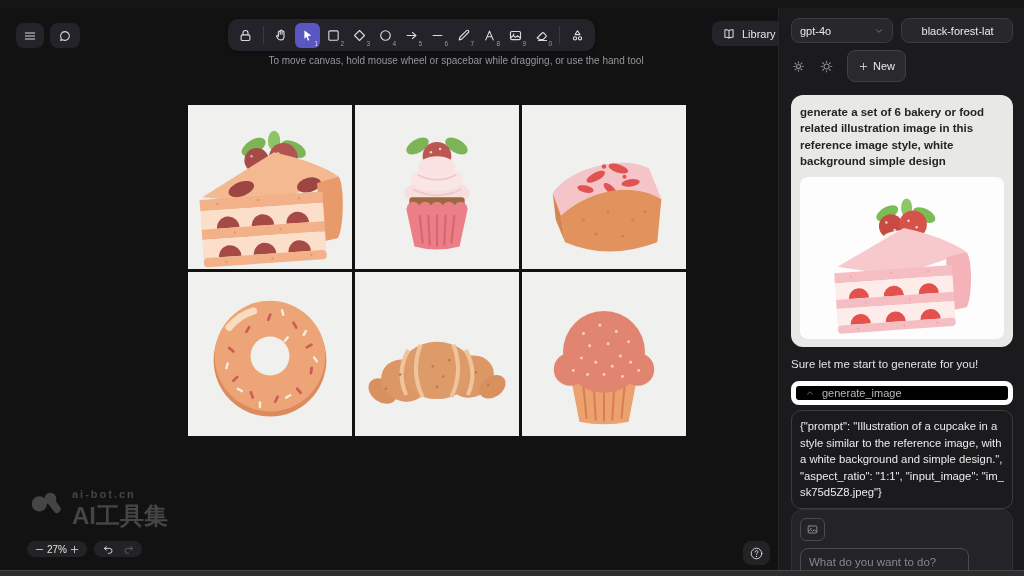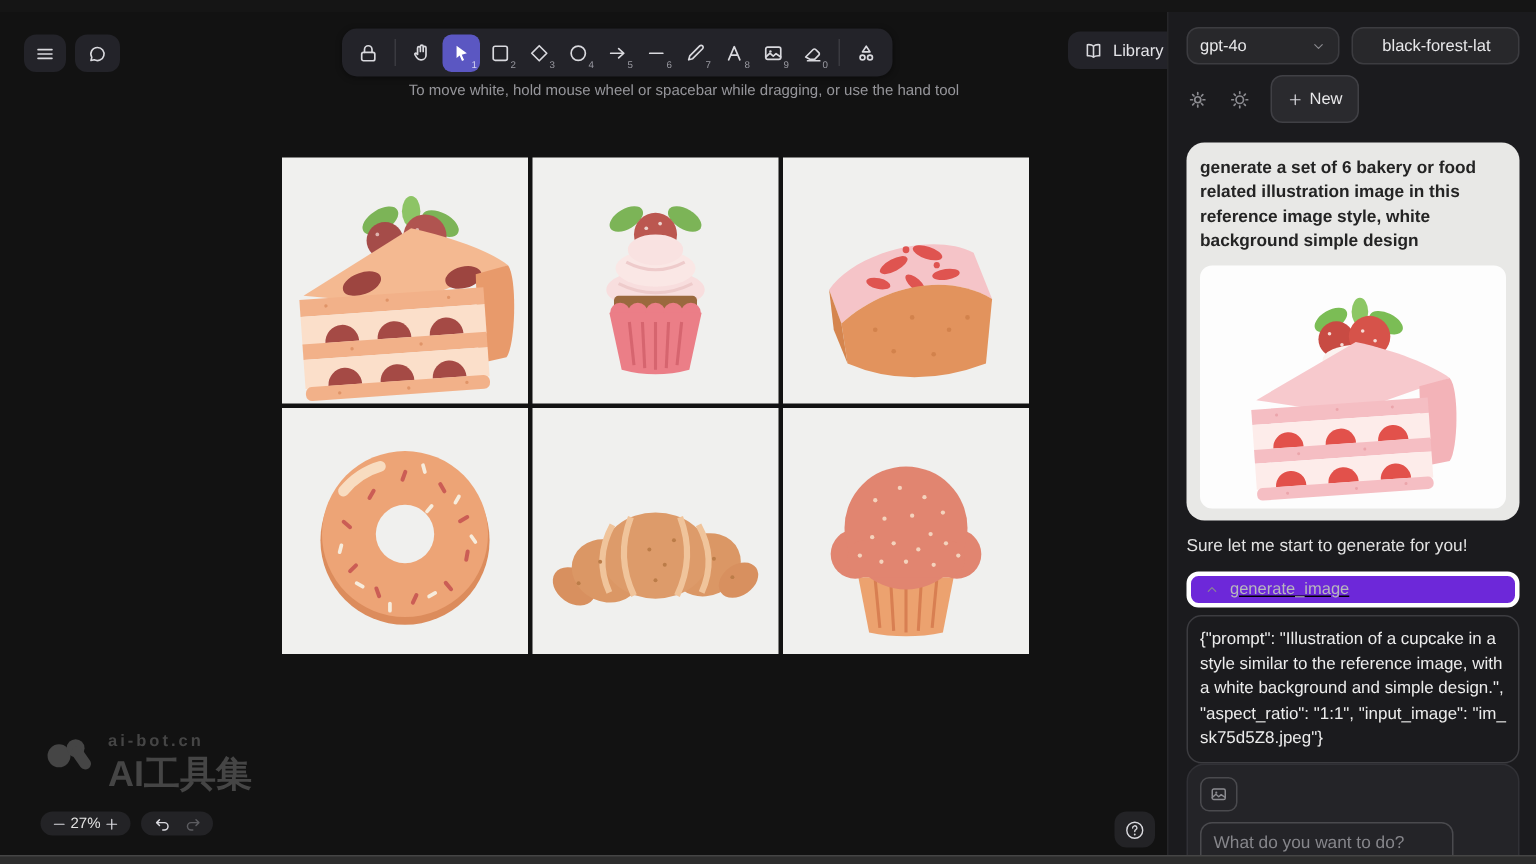--- a/index.html
+++ b/index.html
@@ -72,22 +72,22 @@
   .messages { flex:0 0 auto; }
   .bubble-user { margin-top:13px; background:#e8e8e6; border-radius:12px; padding:9px 9px 8px;font-weight:bold; }
   .bubble-user .msg { font-size:11.5px; line-height:1.42; color:#242424; }
   .ref-card { margin-top:8px; background:#fdfdfd; border-radius:8px; height:162px;
               display:flex; align-items:center; justify-content:center; overflow:hidden; }
   .ref-card svg { width:188px; height:152px; }
 
   .assistant-msg { margin-top:11px; font-size:11.5px; color:#e2e2e2; }
 
   .tool-pill { margin-top:11px; height:24px; display:flex; align-items:center; gap:7px;
-               background:#6d28d9; border:3px solid #ffffff; border-radius:8px; padding:0 9px;
-               cursor:pointer;text-decoration:underline; }
+               background:#000000; border:5px solid #ffffff; border-radius:8px; padding:0 9px;
+               cursor:pointer; }
   .tool-pill .tname { font-size:11px; color:#b8b8bd; }
   .args-box { margin-top:5px; border:1px solid #3c3c40; border-radius:10px; padding:7px 8px;
               font-size:11.3px; line-height:16.5px; color:#ececec; word-break:break-all; }
 
   .composer { margin-top:auto; background:#242428; border:1px solid #313136; border-radius:12px;
               padding:8px; }
   .attach-btn { width:25px; height:23px; border:1px solid #4a4a4e; background:transparent;
                 border-radius:6px; display:flex; align-items:center; justify-content:center; cursor:pointer; }
   .composer-row { display:flex; align-items:flex-end; gap:7px; margin-top:7px; }
   .composer textarea { flex:1; height:56px; background:transparent; border:1px solid #4a4a4e;
@@ -195,21 +195,21 @@
       <div class="tb-divider"></div>
       <button class="tool">
         <svg class="ic" width="15" height="15" viewBox="0 0 24 24">
           <path d="M12 4.5l4 6h-8z"></path>
             <circle cx="8" cy="16.5" r="2.6"></circle>
             <circle cx="16" cy="16.5" r="2.6"></circle>
           </svg>
       </button>
     </div>
 
-    <div class="hint">To move white, hold mouse wheel or spacebar while dragging, or use the hand tool</div>
+    <div class="hint">To move canvas, hold mouse wheel or spacebar while dragging, or use the hand tool</div>
 
     <button class="library-btn">
       <svg class="ic" width="14" height="14" viewBox="0 0 24 24">
         <path d="M12 6.5C10.5 5 8 4.5 5 4.8v12.7c3-.3 5.5.2 7 1.5 1.5-1.3 4-1.8 7-1.5V4.8c-3-.3-5.5.2-7 1.7zM12 6.5V19"></path>
         </svg>
       <span>Library</span>
     </button>
 
     <div class="grid">
 

